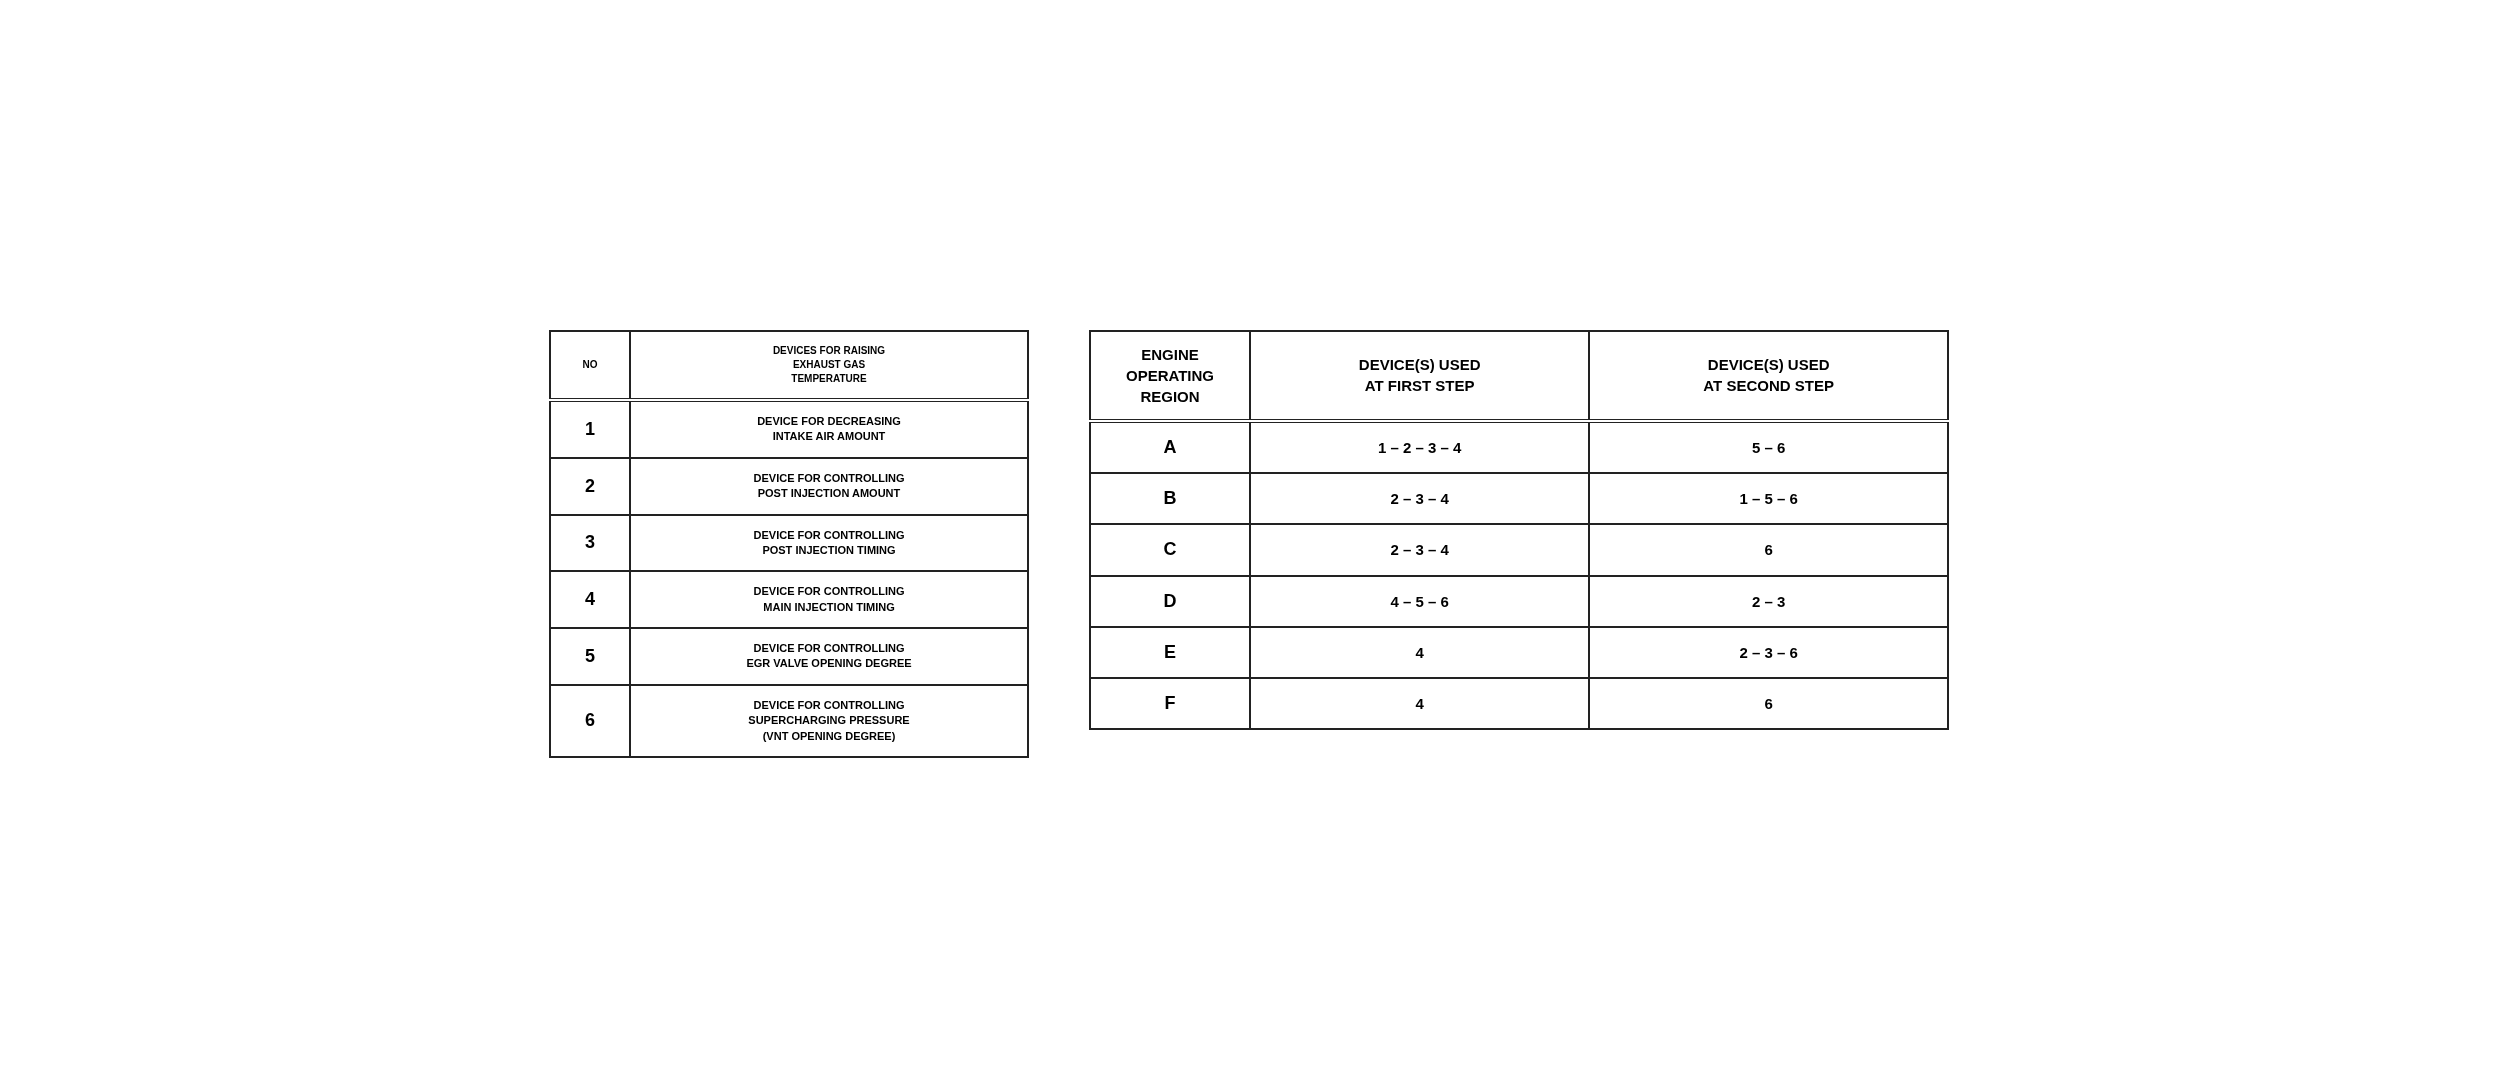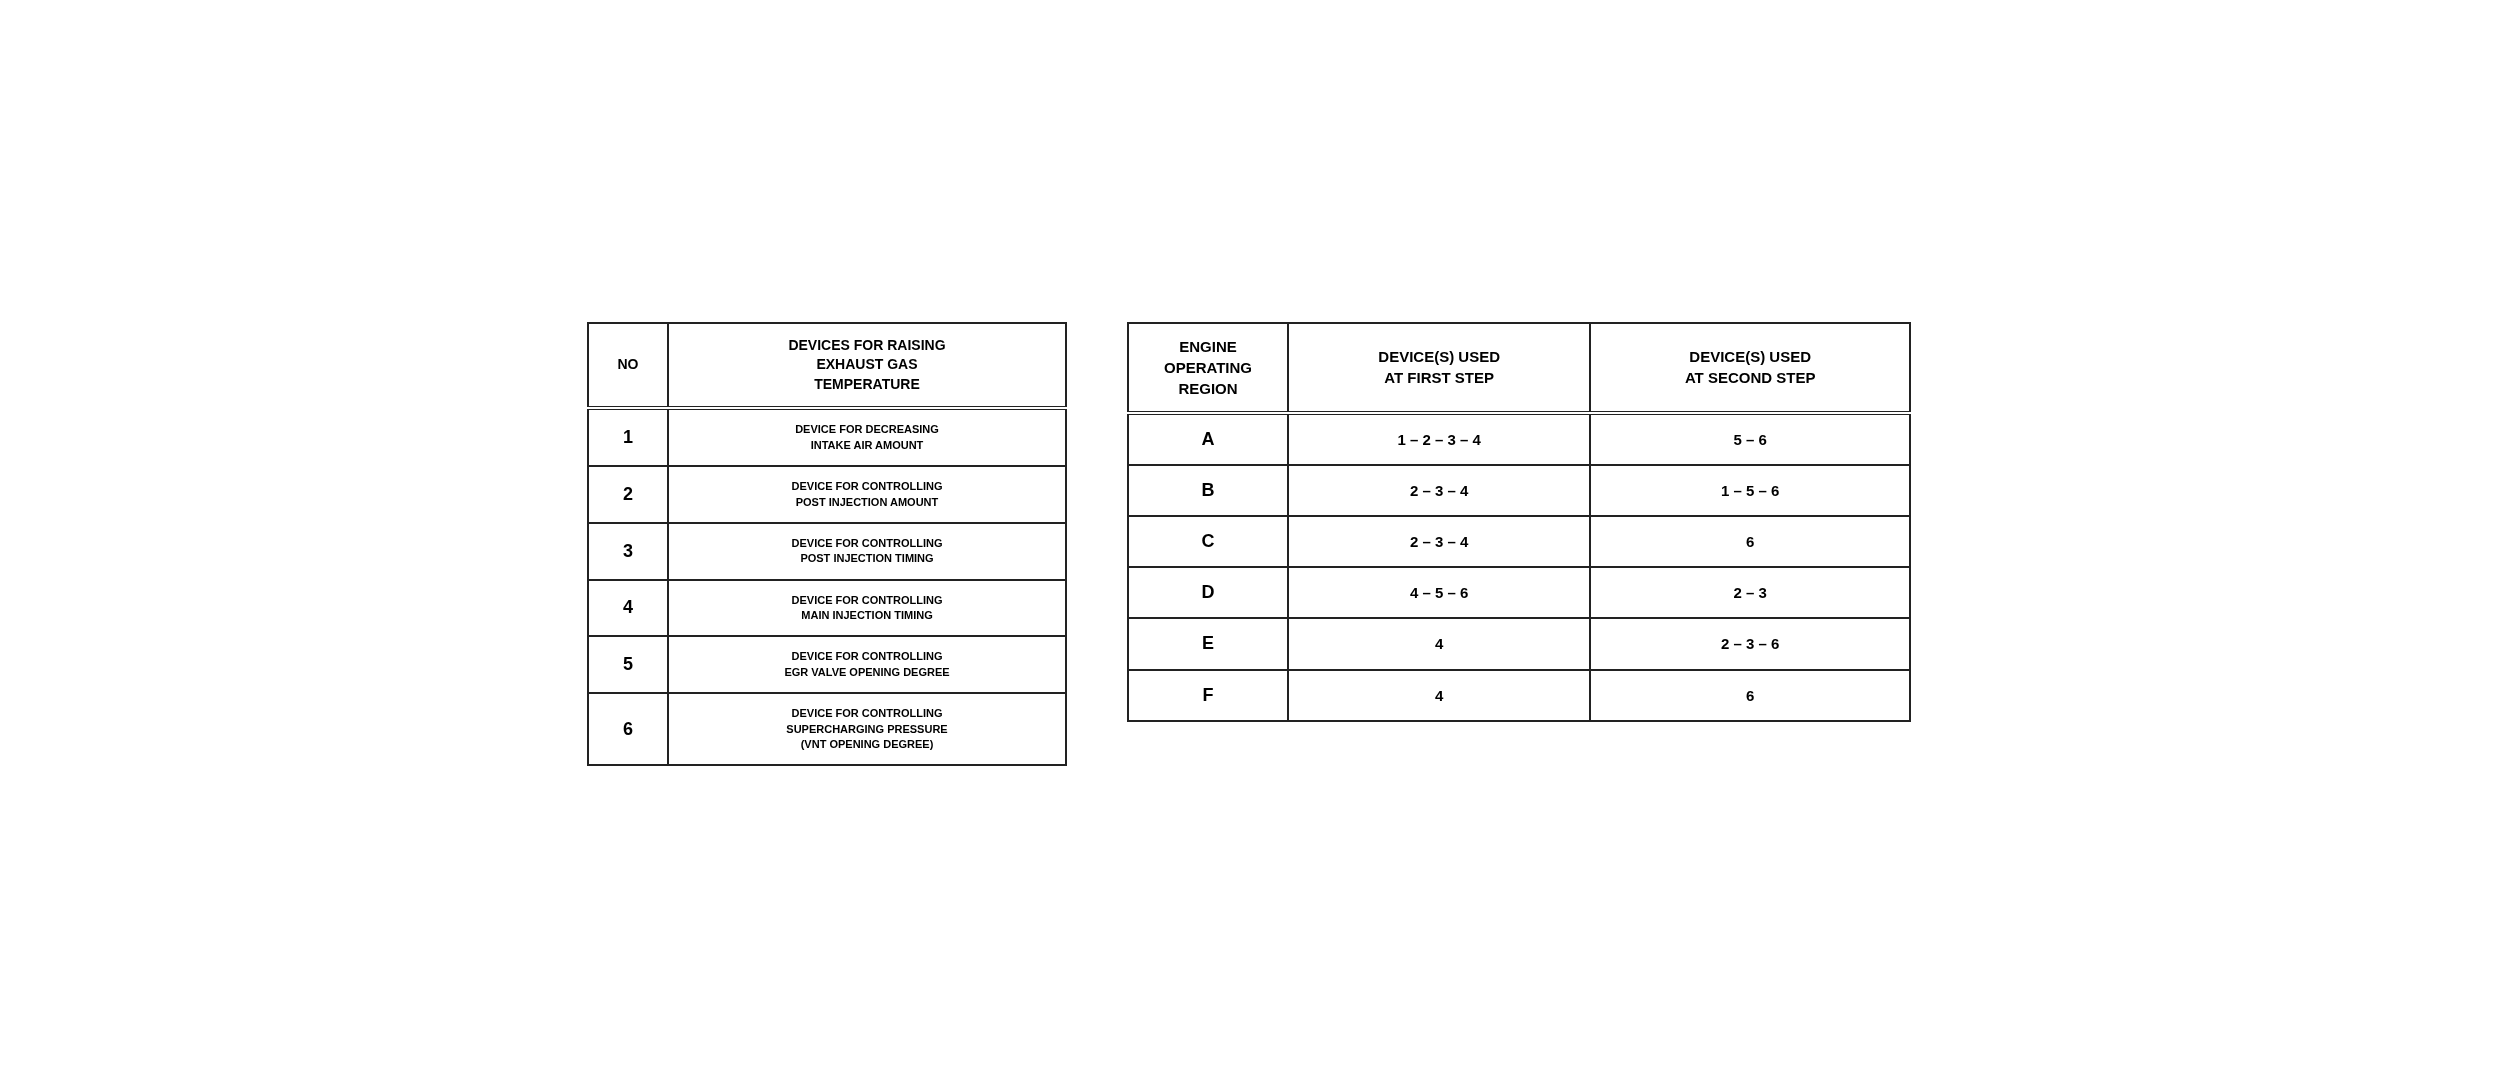--- a/index.html
+++ b/index.html
@@ -37,41 +37,41 @@
       vertical-align: middle;
       text-transform: uppercase;
       line-height: 1.4;
     }
 
     .left-table {
       width: 480px;
     }
 
     .left-table th {
-      font-size: 14px;
+      font-size: 10px;
       font-weight: bold;
       text-transform: uppercase;
     }
 
     .left-table td:first-child {
       width: 80px;
       font-size: 18px;
     }
 
     .left-table td:last-child {
       font-size: 11px;
     }
 
     
     .left-table thead tr:last-child th {
       border-bottom: 4px double #222;
     }
 
     .right-table {
-      width: 784px;
+      width: 860px;
     }
 
     .right-table th {
       font-size: 15px;
       font-weight: bold;
     }
 
     .right-table td:first-child {
       width: 160px;
       font-size: 18px;

